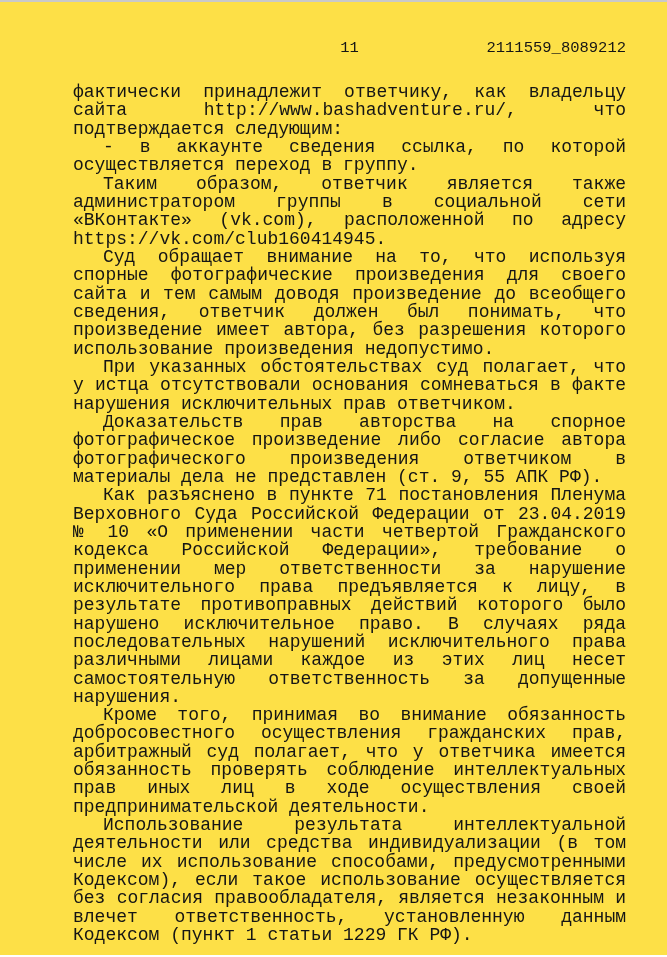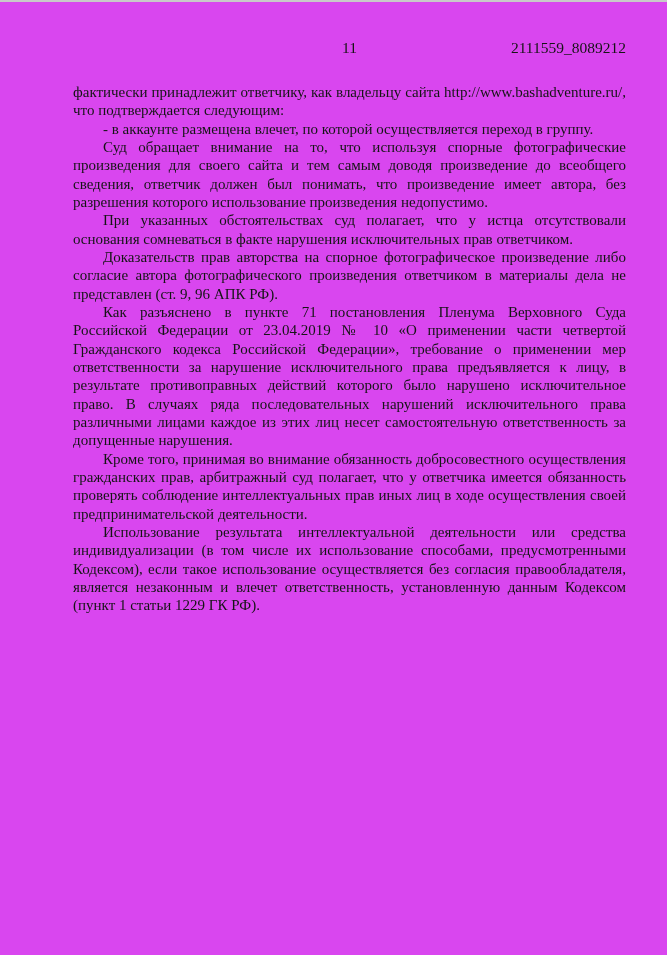--- a/index.html
+++ b/index.html
@@ -4,23 +4,23 @@
 <style>
   html, body {
     margin: 0;
     padding: 0;
     background: #ffffff;
   }
   .page {
     position: relative;
     width: 667px;
     height: 955px;
-    background: #d946ef;
+    background: #fde047;
     border-top: 2px solid #c9c9c9;
-    font-family: Liberation Serif, serif;
+    font-family: Liberation Mono, monospace;
     color: #151515;
     overflow: hidden;
     box-sizing: border-box;
   }
   .page-header {
     position: absolute;
     top: 38px;
     left: 73px;
     right: 41px;
     height: 16px;
@@ -35,21 +35,21 @@
   .doc-id {
     position: absolute;
     right: 0;
     top: 0;
   }
   .page-body {
     position: absolute;
     top: 81px;
     left: 73px;
     right: 41px;
-    font-size: 15px;
+    font-size: 18px;
     line-height: 18.33px;
     text-align: justify;
   }
   .para {
     margin: 0;
     padding: 0;
     text-indent: 30px;
   }
   .para.no-indent {
     text-indent: 0;
@@ -60,22 +60,23 @@
 
 <div class="page">
 
   <div class="page-header">
     <span class="page-number">11</span>
     <span class="doc-id">2111559_8089212</span>
   </div>
 
   <div class="page-body">
     <p class="para no-indent">фактически принадлежит ответчику, как владельцу сайта http://www.bashadventure.ru/, что подтверждается следующим:</p>
-    <p class="para">- в аккаунте размещена влечет, по которой осуществляется переход в группу.</p>
+    <p class="para">- в аккаунте сведения ссылка, по которой осуществляется переход в группу.</p>
+    <p class="para">Таким образом, ответчик является также администратором группы в социальной сети «ВКонтакте» (vk.com), расположенной по адресу https://vk.com/club160414945.</p>
     <p class="para">Суд обращает внимание на то, что используя спорные фотографические произведения для своего сайта и тем самым доводя произведение до всеобщего сведения, ответчик должен был понимать, что произведение имеет автора, без разрешения которого использование произведения недопустимо.</p>
     <p class="para">При указанных обстоятельствах суд полагает, что у истца отсутствовали основания сомневаться в факте нарушения исключительных прав ответчиком.</p>
-    <p class="para">Доказательств прав авторства на спорное фотографическое произведение либо согласие автора фотографического произведения ответчиком в материалы дела не представлен (ст. 9, 96 АПК РФ).</p>
+    <p class="para">Доказательств прав авторства на спорное фотографическое произведение либо согласие автора фотографического произведения ответчиком в материалы дела не представлен (ст. 9, 55 АПК РФ).</p>
     <p class="para">Как разъяснено в пункте 71 постановления Пленума Верховного Суда Российской Федерации от 23.04.2019 № 10 «О применении части четвертой Гражданского кодекса Российской Федерации», требование о применении мер ответственности за нарушение исключительного права предъявляется к лицу, в результате противоправных действий которого было нарушено исключительное право. В случаях ряда последовательных нарушений исключительного права различными лицами каждое из этих лиц несет самостоятельную ответственность за допущенные нарушения.</p>
     <p class="para">Кроме того, принимая во внимание обязанность добросовестного осуществления гражданских прав, арбитражный суд полагает, что у ответчика имеется обязанность проверять соблюдение интеллектуальных прав иных лиц в ходе осуществления своей предпринимательской деятельности.</p>
     <p class="para">Использование результата интеллектуальной деятельности или средства индивидуализации (в том числе их использование способами, предусмотренными Кодексом), если такое использование осуществляется без согласия правообладателя, является незаконным и влечет ответственность, установленную данным Кодексом (пункт 1 статьи 1229 ГК РФ).</p>
   </div>
 
 </div>
 
 </body></html>

